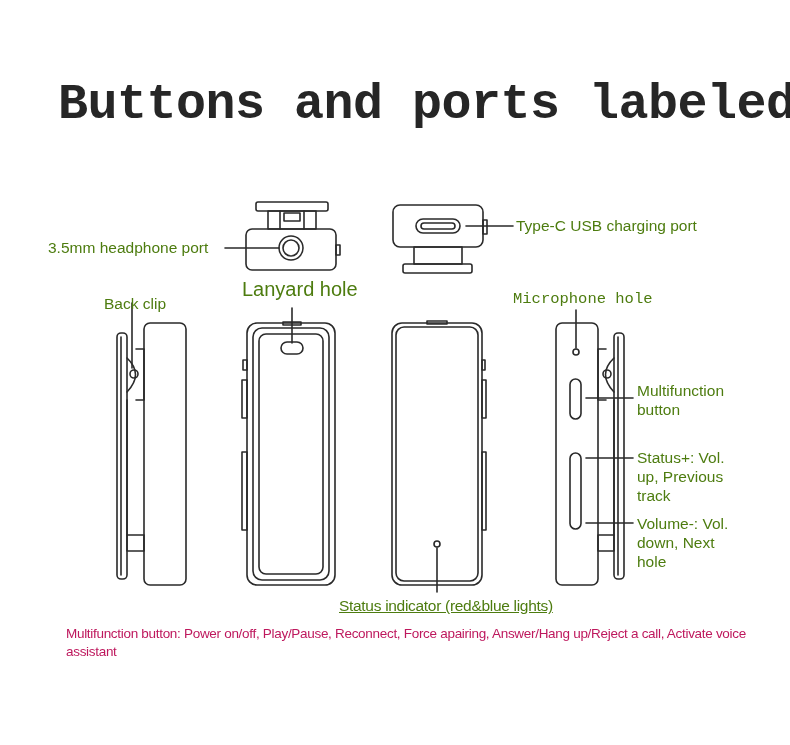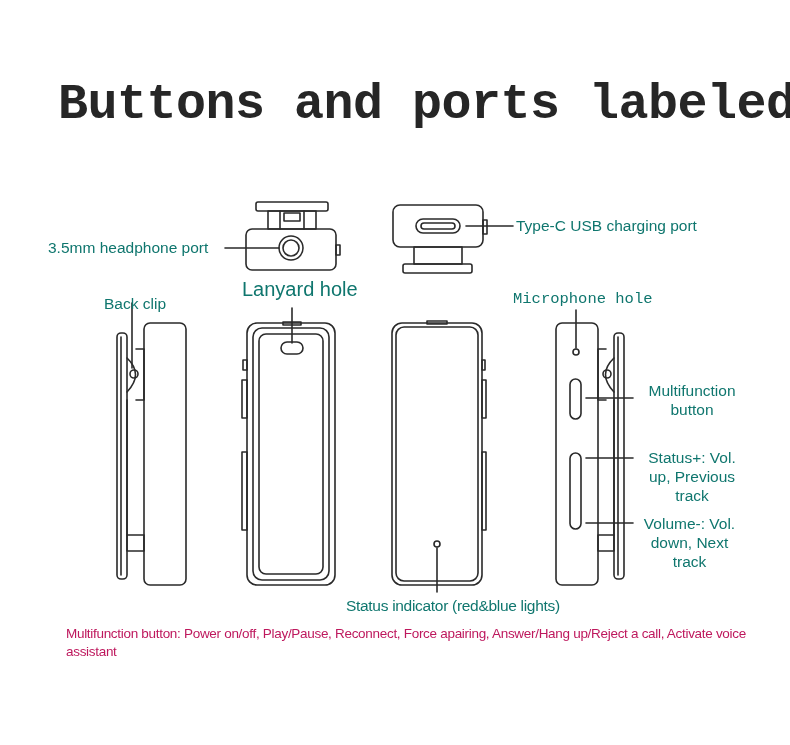--- a/index.html
+++ b/index.html
@@ -1,21 +1,21 @@
 <!DOCTYPE html>
 <html><head>
 <meta charset="utf-8">
 <style>
   html, body { margin: 0; padding: 0; background: #ffffff; }
   body { width: 790px; height: 745px; position: relative; overflow: hidden;
          font-family: "DejaVu Sans", sans-serif; color: #222; }
   .title { position: absolute; left: 58px; top: 76px; font-family: Liberation Mono, monospace;
            font-weight: 700; font-size: 50px; letter-spacing: -0.5px; color: #262626; margin: 0; white-space: nowrap; }
-  .lbl { position: absolute; font-family: "Liberation Sans", sans-serif; font-size: 15.5px; color: #0f766e;
-         white-space: nowrap; line-height: 19px; text-align: center; }
+  .lbl { position: absolute; font-family: "Liberation Sans", sans-serif; font-size: 15.5px; color: #4d7c0f;
+         white-space: nowrap; line-height: 19px; }
   .lbl.wrap { white-space: normal; }
   svg.art { position: absolute; left: 0; top: 0; }
   .note { position: absolute; left: 66px; top: 625px; width: 710px; font-family: "Liberation Sans", sans-serif;
           font-size: 13.5px; line-height: 18px; color: #be185d; letter-spacing: -0.3px; }
 </style>
 </head>
 <body>
 
 <h1 class="title">Buttons and ports labeled</h1>
 
@@ -98,16 +98,16 @@
   </g>
 </svg>
 
 <div class="lbl" style="left:48px; top:238px;">3.5mm headphone port</div>
 <div class="lbl" style="left:516px; top:216px;">Type-C USB charging port</div>
 <div class="lbl" style="left:104px; top:286px;margin-top:8px;">Back clip</div>
 <div class="lbl" style="left:242px; top:280px; font-size:20px;">Lanyard hole</div>
 <div class="lbl" style="left:513px; top:290px;font-family:Liberation Mono, monospace;">Microphone hole</div>
 <div class="lbl wrap" style="left:637px; top:381px; width:110px;">Multifunction button</div>
 <div class="lbl wrap" style="left:637px; top:448px; width:110px;">Status+: Vol. up, Previous track</div>
-<div class="lbl wrap" style="left:637px; top:514px; width:105px;">Volume-: Vol. down, Next track</div>
-<div class="lbl" style="left:346px; top:596px; letter-spacing:-0.3px;">Status indicator (red&amp;blue lights)</div>
+<div class="lbl wrap" style="left:637px; top:514px; width:105px;">Volume-: Vol. down, Next hole</div>
+<div class="lbl" style="left:339px; top:596px; letter-spacing:-0.3px;text-decoration:underline;">Status indicator (red&amp;blue lights)</div>
 
 <div class="note">Multifunction button: Power on/off, Play/Pause, Reconnect, Force apairing, Answer/Hang up/Reject a call, Activate voice assistant</div>
 
 </body></html>

